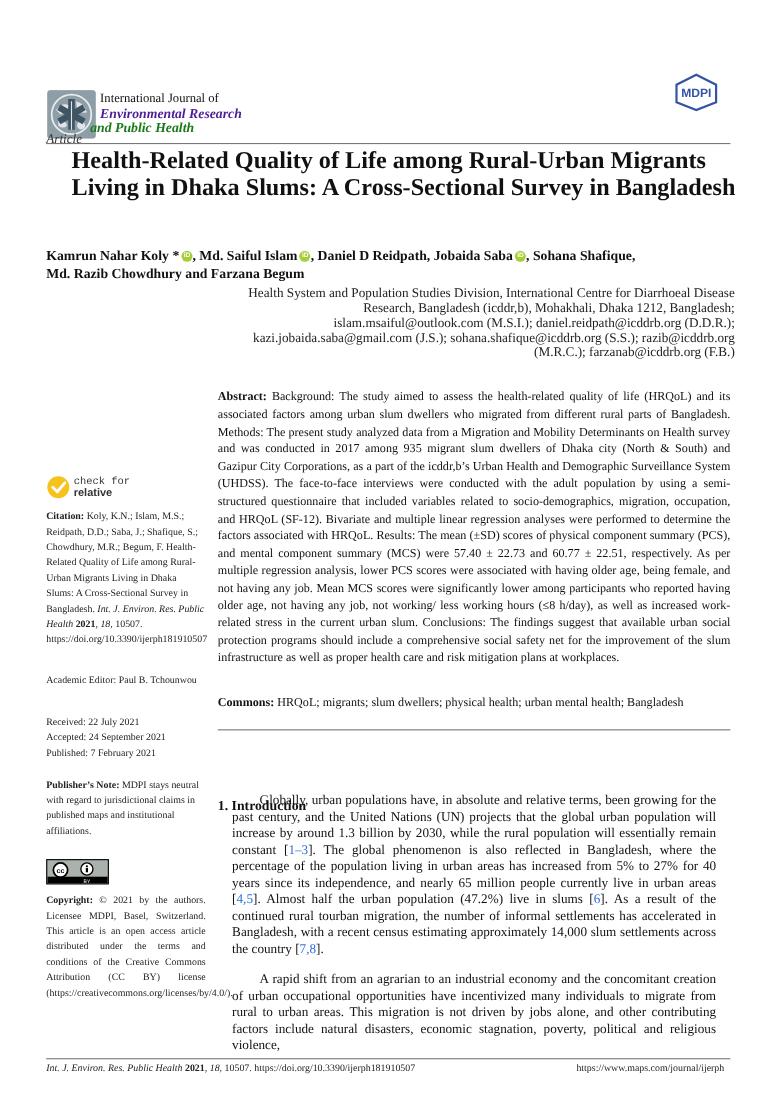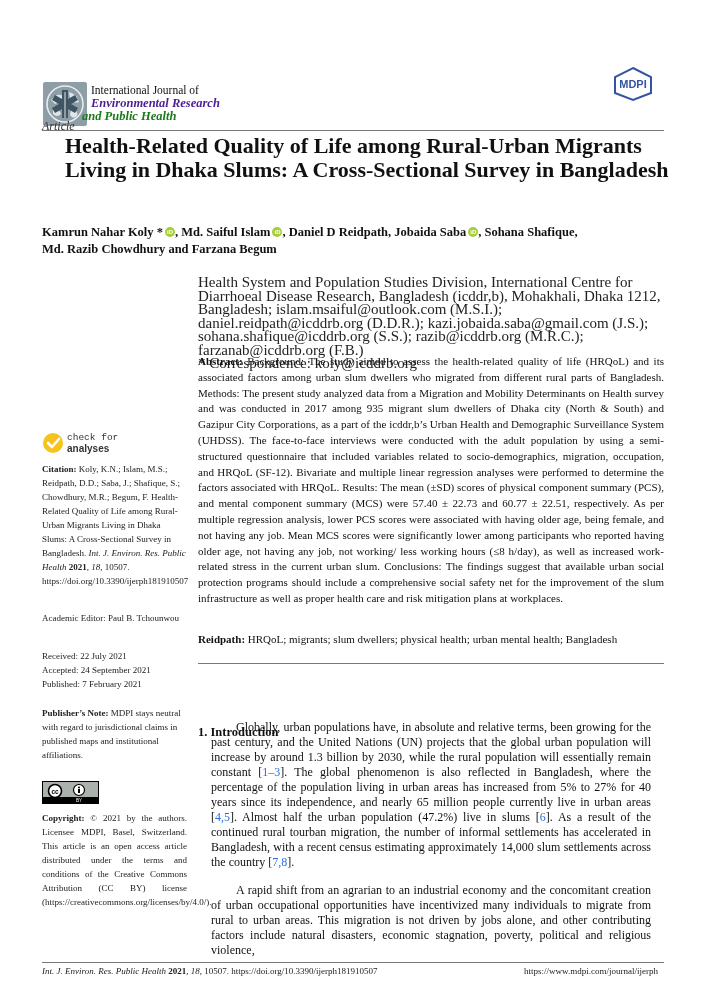--- a/index.html
+++ b/index.html
@@ -15,21 +15,21 @@
   .mdpi-logo { left: 611px; top: 66px; width: 44px; height: 36px; }
   .header-rule { left: 42px; top: 130px; width: 622px; height: 1px; background: #777; }
 
   
   .article-type { left: 42px; top: 119px; font-size: 12px; font-style: italic; color: #333; }
   .title { left: 42px; top: 134px; width: 620px; font-size: 22px; line-height: 24px; font-weight: bold; color: #111; margin-left: 23px; }
   .authors { left: 42px; top: 224px; width: 620px; font-size: 12.5px; line-height: 17px; font-weight: bold; color: #111; }
   .orcid { display: inline-block; width: 10px; height: 10px; border-radius: 50%; background: #a6ce39; color: #fff; font-size: 6px; line-height: 10px; text-align: center; vertical-align: 2px; margin-left: 2px; font-family: "Liberation Sans", sans-serif; font-weight: bold; }
 
   
-  .affil { left: 198px; top: 276px; width: 470px; font-size: 15px; line-height: 13.5px; color: #222; }
+  .affil { left: 198px; top: 260px; width: 470px; font-size: 12px; line-height: 13.5px; color: #222; text-align: right; }
 
   
   .abstract { left: 198px; top: 354px; width: 466px; font-size: 11px; line-height: 15.8px; text-align: justify; color: #111; }
   .keywords { left: 198px; top: 632px; width: 466px; font-size: 11px; line-height: 15px; color: #111; }
   .b { font-weight: bold; }
   .mid-rule { left: 198px; top: 663px; width: 466px; height: 1px; background: #777; }
 
   
   .intro-heading { left: 198px; top: 690px; font-size: 12.5px; font-weight: bold; color: #111; margin-top: 35px; }
   .intro { left: 198px; top: 707px; width: 466px; font-size: 12px; line-height: 15px; text-align: justify; color: #111; }
@@ -77,44 +77,43 @@
   </svg>
 </div>
 <div class="abs header-rule"></div>
 
 <div class="abs article-type">Article</div>
 <div class="abs title">Health-Related Quality of Life among Rural-Urban Migrants Living in Dhaka Slums: A Cross-Sectional Survey in Bangladesh</div>
 <div class="abs authors" id="authors"><span>Kamrun Nahar Koly *</span><span class="orcid">iD</span><span>, </span><span>Md. Saiful Islam</span><span class="orcid">iD</span><span>, </span><span>Daniel D Reidpath</span><span>, </span><span>Jobaida Saba</span><span class="orcid">iD</span><span>, </span><span>Sohana Shafique</span><span>,</span><br><span>Md. Razib Chowdhury</span><span> and </span><span>Farzana Begum</span><span></span></div>
 
 <div class="abs affil">
   <div>Health System and Population Studies Division, International Centre for Diarrhoeal Disease Research, Bangladesh (icddr,b), Mohakhali, Dhaka 1212, Bangladesh; islam.msaiful@outlook.com (M.S.I.); daniel.reidpath@icddrb.org (D.D.R.); kazi.jobaida.saba@gmail.com (J.S.); sohana.shafique@icddrb.org (S.S.); razib@icddrb.org (M.R.C.); farzanab@icddrb.org (F.B.)</div>
-  <div>*  Correspondence: koly@icddrb.org</div>
 </div>
 
 <div class="abs abstract">
   <span class="b">Abstract:</span><span> Background: The study aimed to assess the health-related quality of life (HRQoL) and its associated factors among urban slum dwellers who migrated from different rural parts of Bangladesh. Methods: The present study analyzed data from a Migration and Mobility Determinants on Health survey and was conducted in 2017 among 935 migrant slum dwellers of Dhaka city (North &amp; South) and Gazipur City Corporations, as a part of the icddr,b’s Urban Health and Demographic Surveillance System (UHDSS). The face-to-face interviews were conducted with the adult population by using a semi-structured questionnaire that included variables related to socio-demographics, migration, occupation, and HRQoL (SF-12). Bivariate and multiple linear regression analyses were performed to determine the factors associated with HRQoL. Results: The mean (±SD) scores of physical component summary (PCS), and mental component summary (MCS) were 57.40 ± 22.73 and 60.77 ± 22.51, respectively.  As per multiple regression analysis, lower PCS scores were associated with having older age, being female, and not having any job. Mean MCS scores were significantly lower among participants who reported having older age, not having any job, not working/ less working hours (≤8 h/day), as well as increased work-related stress in the current urban slum. Conclusions: The findings suggest that available urban social protection programs should include a comprehensive social safety net for the improvement of the slum infrastructure as well as proper health care and risk mitigation plans at workplaces.</span>
 </div>
 <div class="abs keywords">
-  <span class="b">Reidpath:</span><span> HRQoL; migrants; slum dwellers; physical health; urban mental health; Bangladesh</span>
+  <span class="b">Commons:</span><span> HRQoL; migrants; slum dwellers; physical health; urban mental health; Bangladesh</span>
 </div>
 <div class="abs mid-rule"></div>
 
 <div class="abs intro-heading">1. Introduction</div>
 <div class="abs intro">
   <p><span>Globally, urban populations have, in absolute and relative terms, been growing for the past century, and the United Nations (UN) projects that the global urban population will increase by around 1.3 billion by 2030, while the rural population will essentially remain constant [</span><a class="ref">1–3</a><span>]. The global phenomenon is also reflected in Bangladesh, where the percentage of the population living in urban areas has increased from 5% to 27% for 40 years since its independence, and nearly 65 million people currently live in urban areas [</span><a class="ref">4,5</a><span>]. Almost half the urban population (47.2%) live in slums [</span><a class="ref">6</a><span>]. As a result of the continued rural tourban migration, the number of informal settlements has accelerated in Bangladesh, with a recent census estimating approximately 14,000 slum settlements across the country [</span><a class="ref">7,8</a><span>].</span></p>
   <p>A rapid shift from an agrarian to an industrial economy and the concomitant creation of urban occupational opportunities have incentivized many individuals to migrate from rural to urban areas. This migration is not driven by jobs alone, and other contributing factors include natural disasters, economic stagnation, poverty, political and religious violence,</p>
 </div>
 
 <div class="abs check-icon">
   <svg width="20" height="20" viewBox="0 0 20 20">
       <path d="M5 10 l4 4 l7 -8" fill="none" stroke="#fff" stroke-width="2.6" stroke-linecap="round" stroke-linejoin="round"></path>
     </svg>
 </div>
 <div class="abs check-text-1">check for</div>
-<div class="abs check-text-2">analyses</div>
+<div class="abs check-text-2">relative</div>
 
 <div class="abs sidebar citation">
   <span class="b">Citation:</span><span>  Koly, K.N.; Islam, M.S.; Reidpath, D.D.; Saba, J.; Shafique, S.; Chowdhury, M.R.; Begum, F. Health-Related Quality of Life among Rural-Urban Migrants Living in Dhaka Slums: A Cross-Sectional Survey in Bangladesh. </span><span class="it">Int. J. Environ. Res. Public Health</span><span class="b"> 2021</span><span class="it">, 18</span><span>, 10507. https://doi.org/10.3390/ijerph181910507</span>
 </div>
 <div class="abs sidebar editor">Academic Editor: Paul B. Tchounwou</div>
 <div class="abs sidebar dates">
   <div>Received: 22 July 2021</div>
   <div>Accepted: 24 September 2021</div>
   <div>Published: 7 February 2021</div>
 </div>
@@ -133,13 +132,13 @@
   </svg>
 </div>
 <div class="abs sidebar copyright">
   <span class="b">Copyright:</span><span> © 2021 by the authors. Licensee MDPI, Basel, Switzerland. This article is an open access article distributed under the terms and conditions of the Creative Commons Attribution (CC BY) license (https://creativecommons.org/licenses/by/4.0/).</span>
 </div>
 
 <div class="abs footer-rule"></div>
 <div class="abs footer-left">
   <span class="it">Int. J. Environ. Res. Public Health</span><span class="b"> 2021</span><span class="it">, 18</span><span>, 10507. https://doi.org/10.3390/ijerph181910507</span>
 </div>
-<div class="abs footer-right">https://www.mdpi.com/journal/ijerph</div>
+<div class="abs footer-right">https://www.maps.com/journal/ijerph</div>
 
 </body></html>

